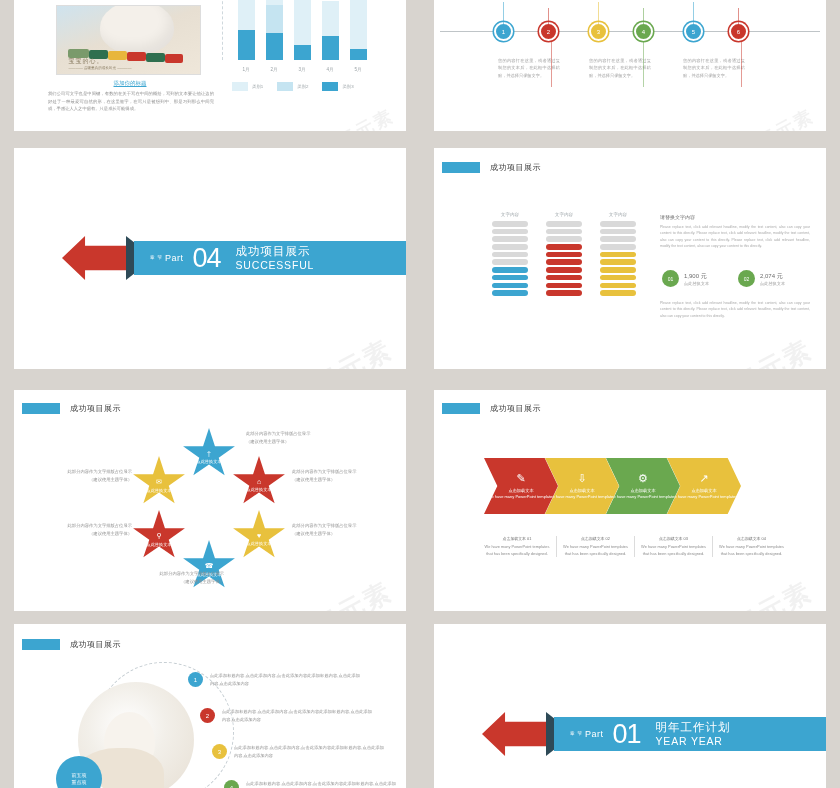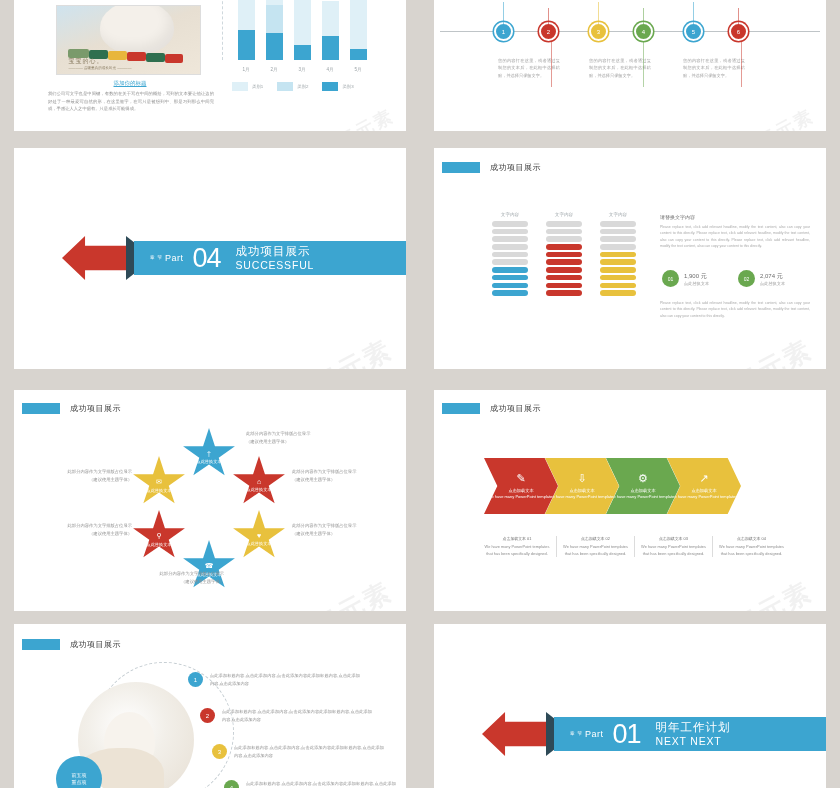--- a/index.html
+++ b/index.html
@@ -497,21 +497,21 @@
           <div class="notch"></div>
         </div>
         <div class="bar">
           <div class="pt-lbl">
             <span class="cn">章节</span>
             <span class="en">Part</span>
           </div>
           <div class="pt-num">01</div>
           <div class="pt-txt">
             <span class="cn">明年工作计划</span>
-            <span class="en">NEXT NEXT</span>
+            <span class="en">YEAR YEAR</span>
           </div>
         </div>
       </div>
 
     </div>
   </div>
 
 </div>
 
 </body></html>

